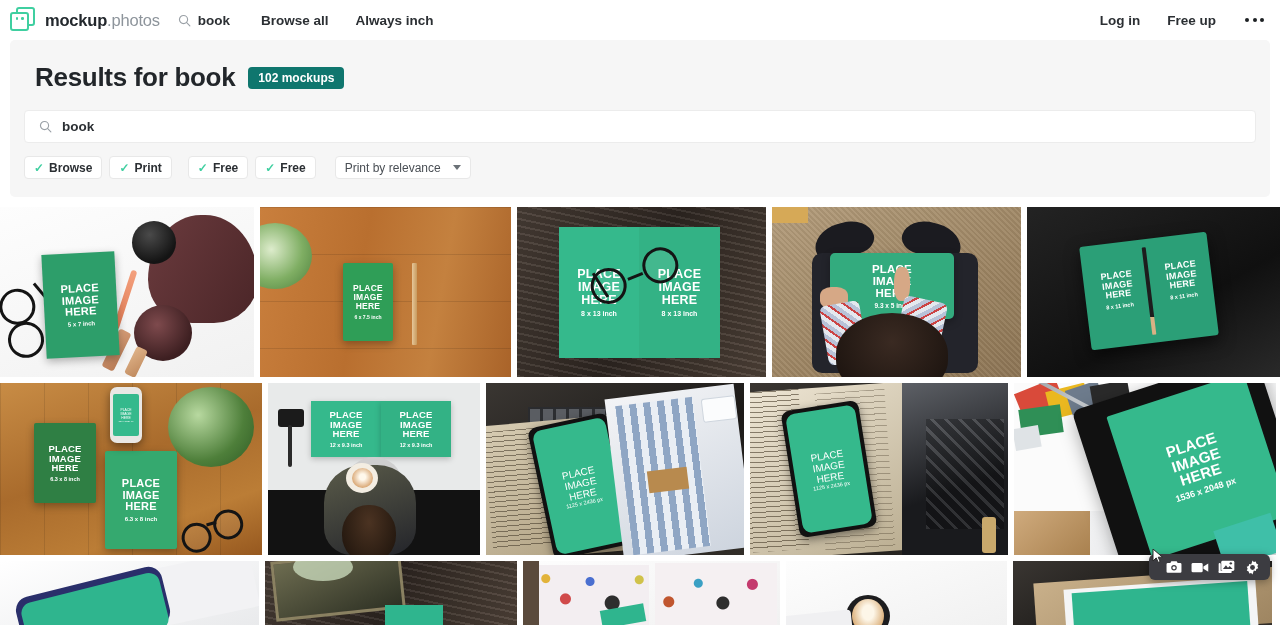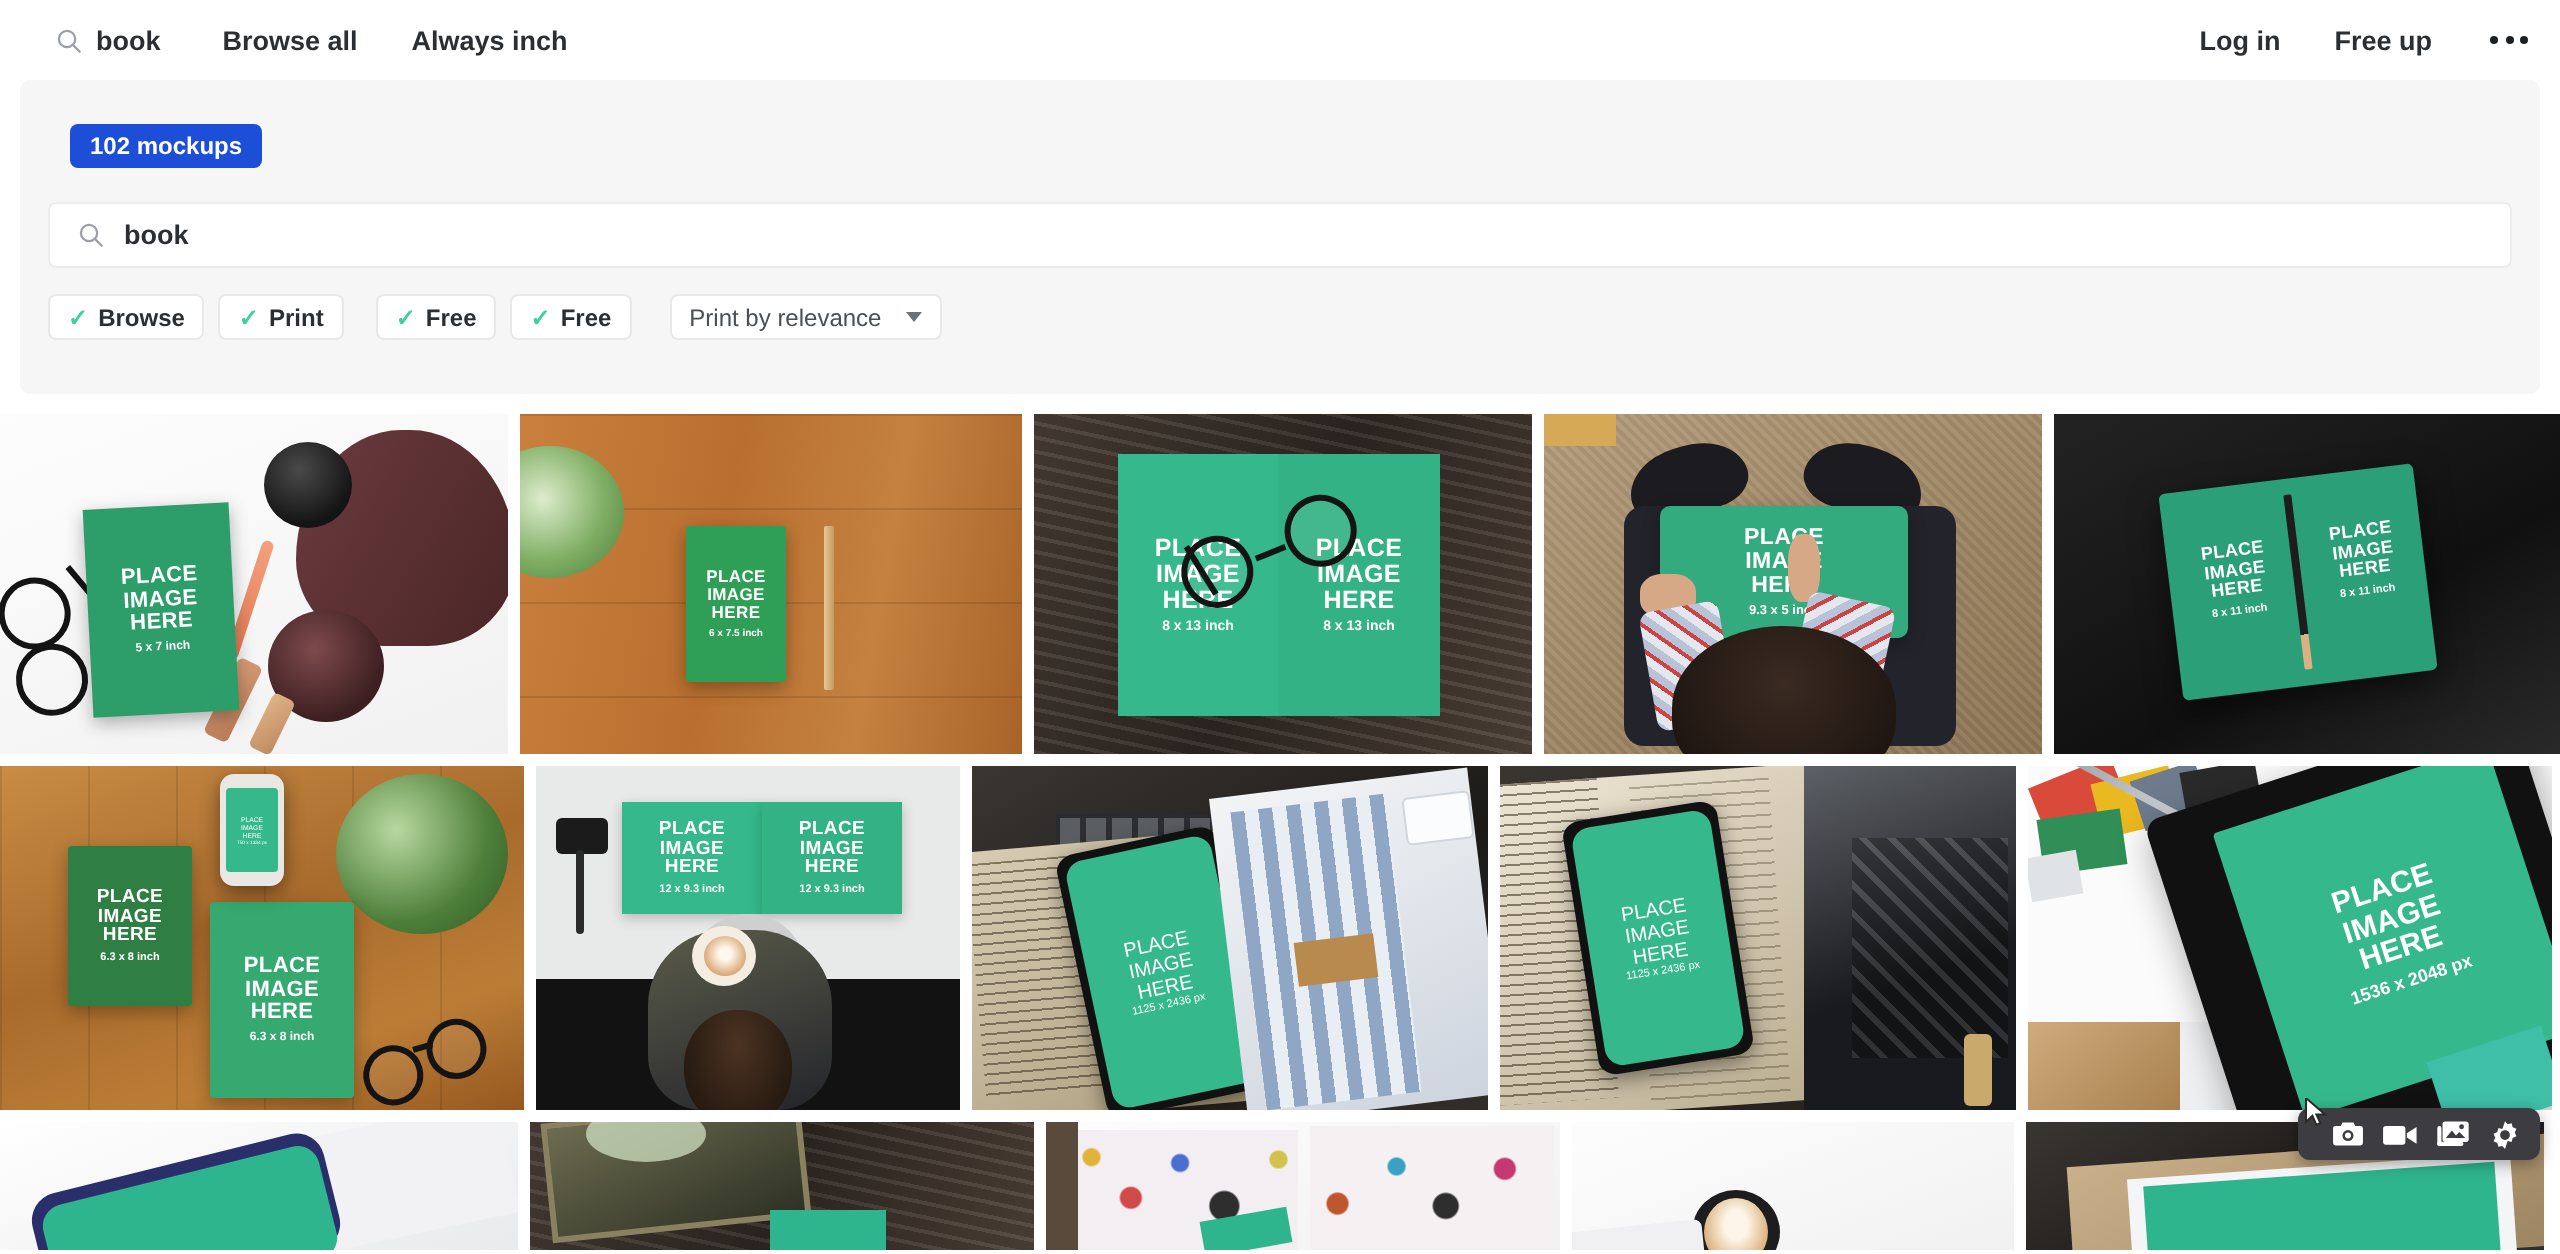--- a/index.html
+++ b/index.html
@@ -70,21 +70,21 @@
   .panel {
     margin: 0 10px;
     background: #f6f6f6;
     border-radius: 5px;
     padding: 22px 14px 20px 14px;
     height: 157px;
   }
   .panel-title-row { display: flex; align-items: center; gap: 13px; margin-left: 11px; }
   .panel-title { font-size: 26px; font-weight: bold; color: #22262a; letter-spacing: -0.3px; }
   .badge {
-    background: #1d4ed8; color: #fff; font-size: 12px; font-weight: bold;
+    background: #0f766e; color: #fff; font-size: 12px; font-weight: bold;
     padding: 5px 10px; border-radius: 4px; line-height: 1;
   }
   .search-box {
     margin-top: 17px;
     background: #fff; border-radius: 4px;
     height: 33px; display: flex; align-items: center; gap: 10px;
     padding: 0 14px;
     border: 1px solid #ececec;
   }
   .search-box .val { font-size: 13.5px; font-weight: bold; color: #2b2f33; }
@@ -187,20 +187,29 @@
     z-index: 50;
   }
   .float-toolbar .tb-btn { display: flex; align-items: center; justify-content: center; width: 22px; height: 20px; cursor: pointer; }
   .cursor-arrow { position: absolute; left: 3px; top: -5px; }
 </style>
 </head>
 <body>
 
 <div class="header">
 
+  <div class="logo-wrap">
+    <span class="logo-mark">
+      <span class="sq-back"></span>
+      <span class="sq-front"></span>
+      <span class="dot-a"></span>
+      <span class="dot-b"></span>
+    </span>
+    <span class="logo-text"><span class="b">mockup</span><span class="l">.photos</span></span>
+  </div>
 
   <div class="hdr-search">
     <span>
       <svg class="ic" width="13" height="13" viewBox="0 0 16 16">
         <circle cx="6.8" cy="6.8" r="5" fill="none" stroke="#9aa0a6" stroke-width="1.4"></circle>
         <line x1="10.4" y1="10.4" x2="14.6" y2="14.6" stroke="#9aa0a6" stroke-width="1.4" stroke-linecap="round"></line>
       </svg>
     </span>
     <span class="q-text">book</span>
   </div>
@@ -217,20 +226,21 @@
       <i></i>
         <i></i>
         <i></i>
     </span>
   </div>
 </div>
 
 <div class="panel">
 
   <div class="panel-title-row">
+    <span class="panel-title">Results for book</span>
     <span class="badge">102 mockups</span>
   </div>
 
   <div class="search-box">
     <span>
       <svg class="ic" width="13" height="13" viewBox="0 0 16 16">
         <circle cx="6.8" cy="6.8" r="5" fill="none" stroke="#9aa0a6" stroke-width="1.4"></circle>
         <line x1="10.4" y1="10.4" x2="14.6" y2="14.6" stroke="#9aa0a6" stroke-width="1.4" stroke-linecap="round"></line>
       </svg>
     </span>

